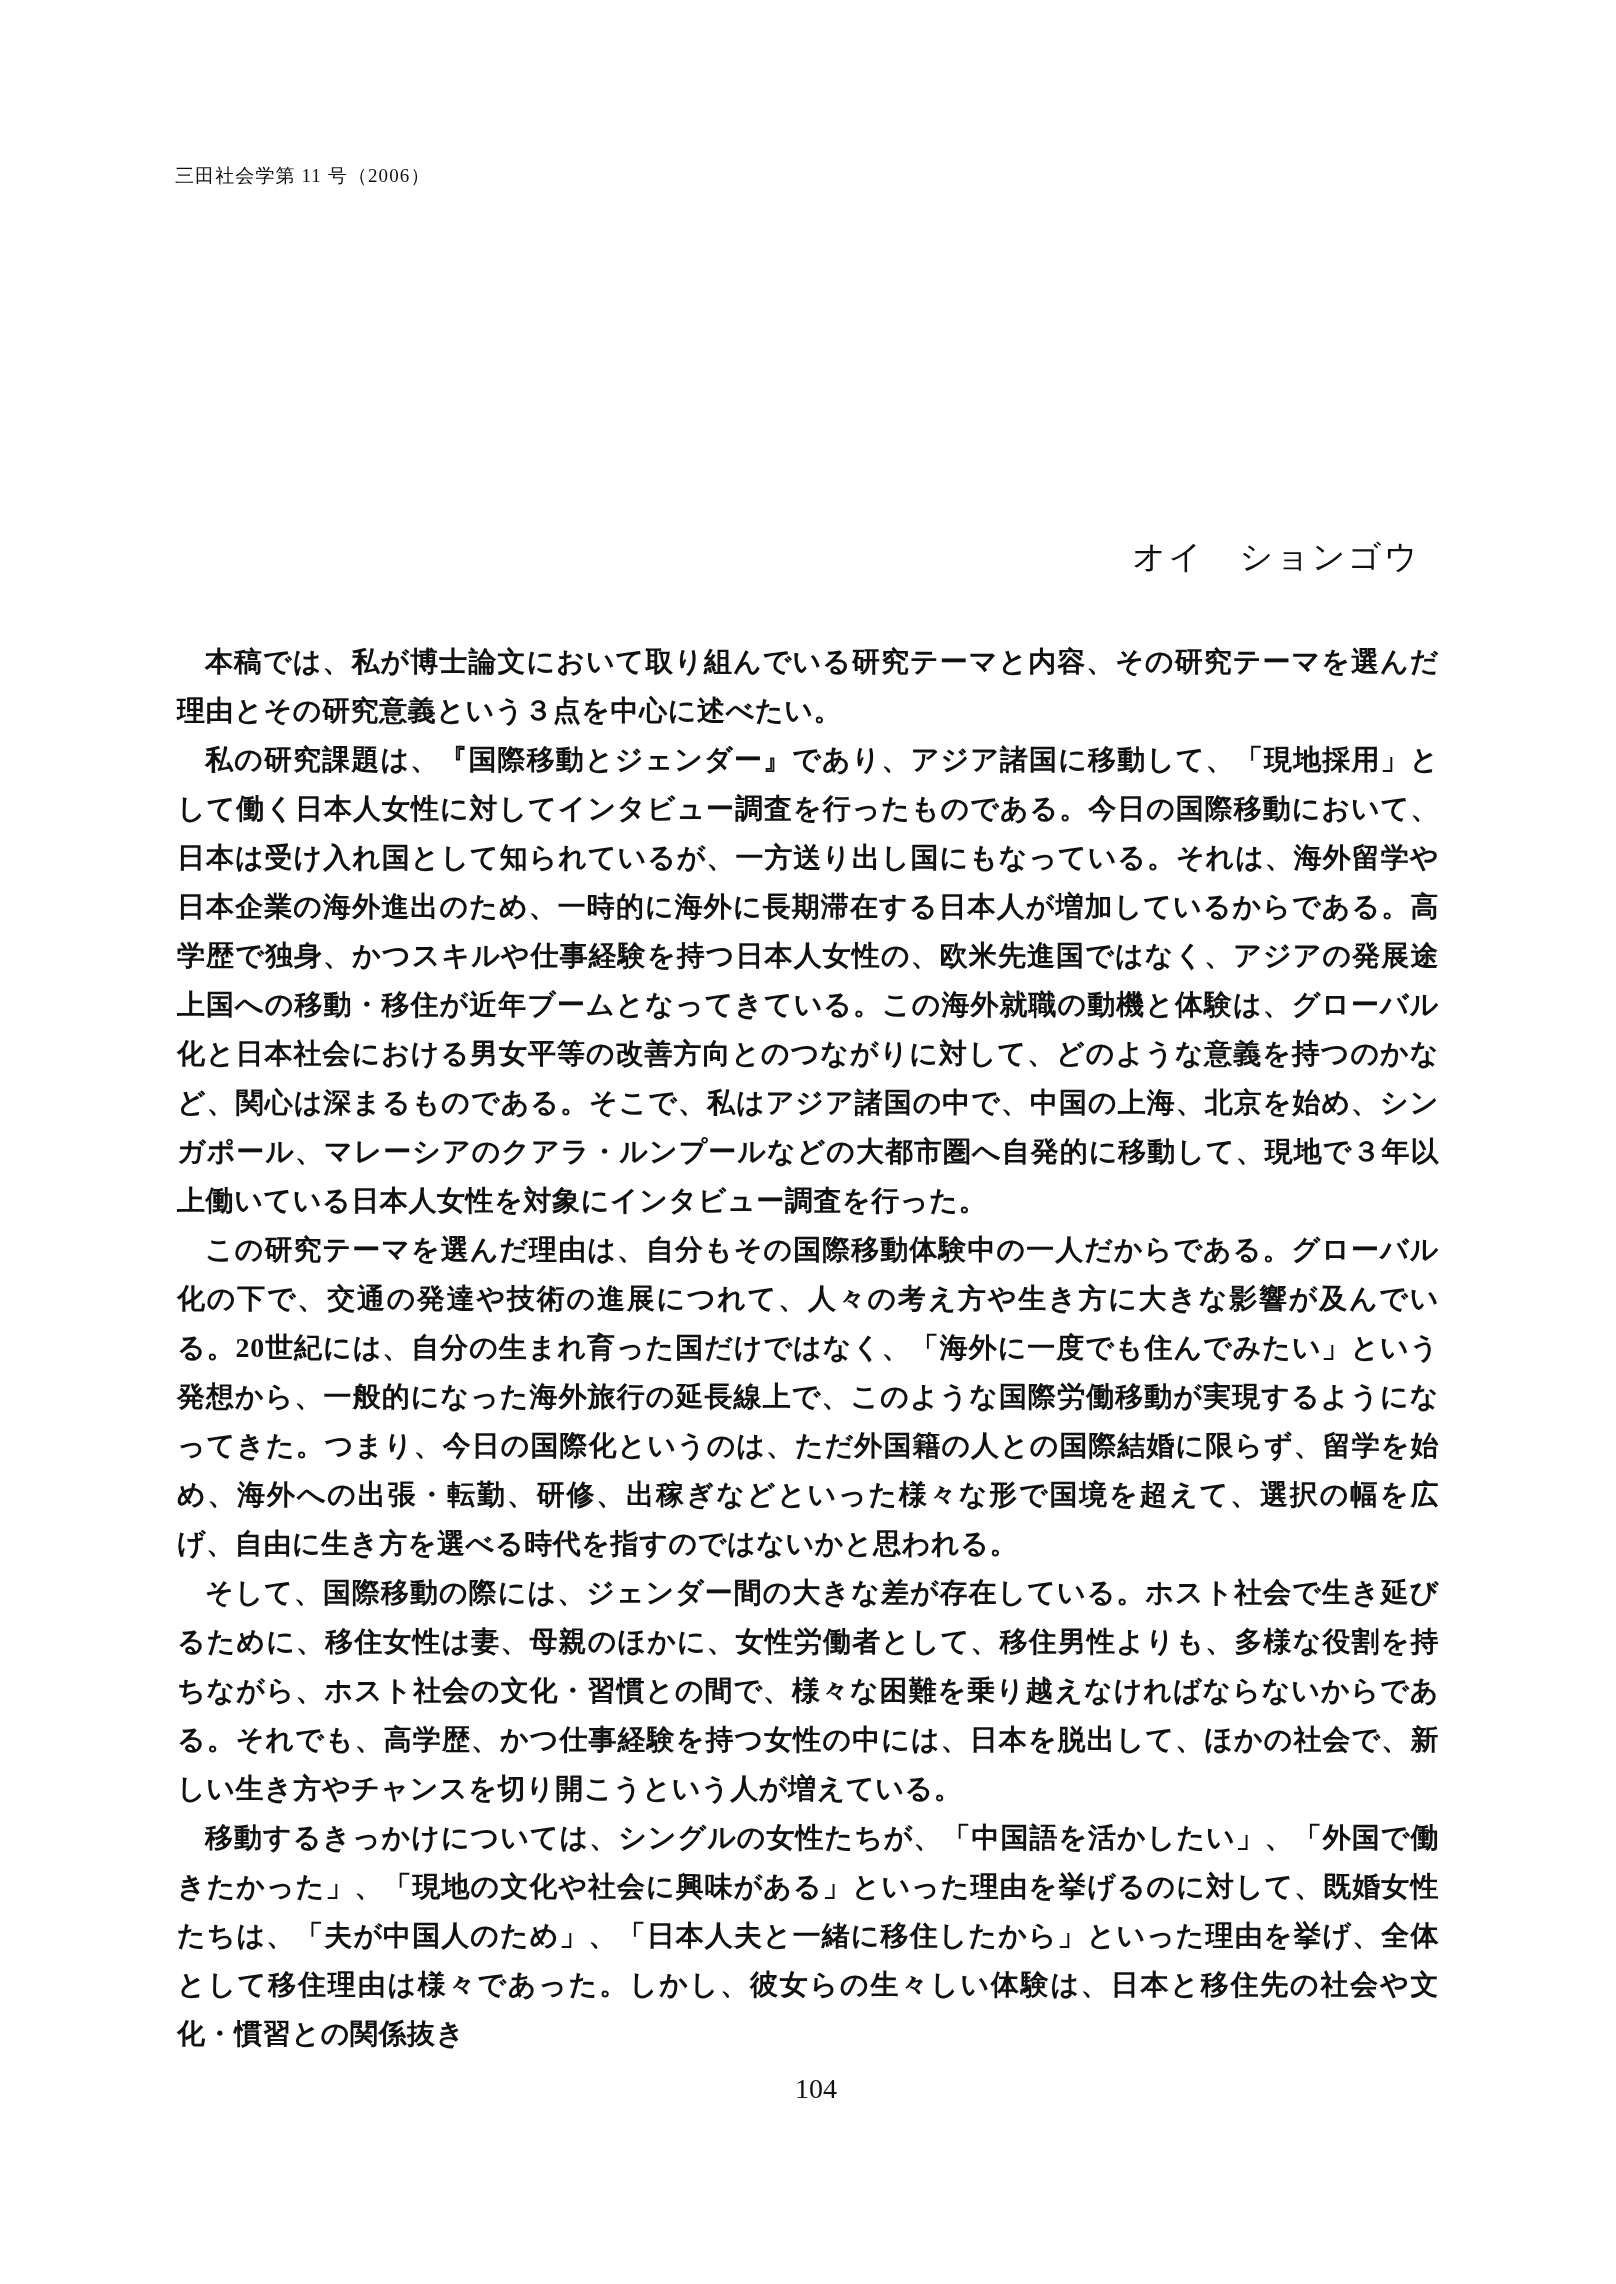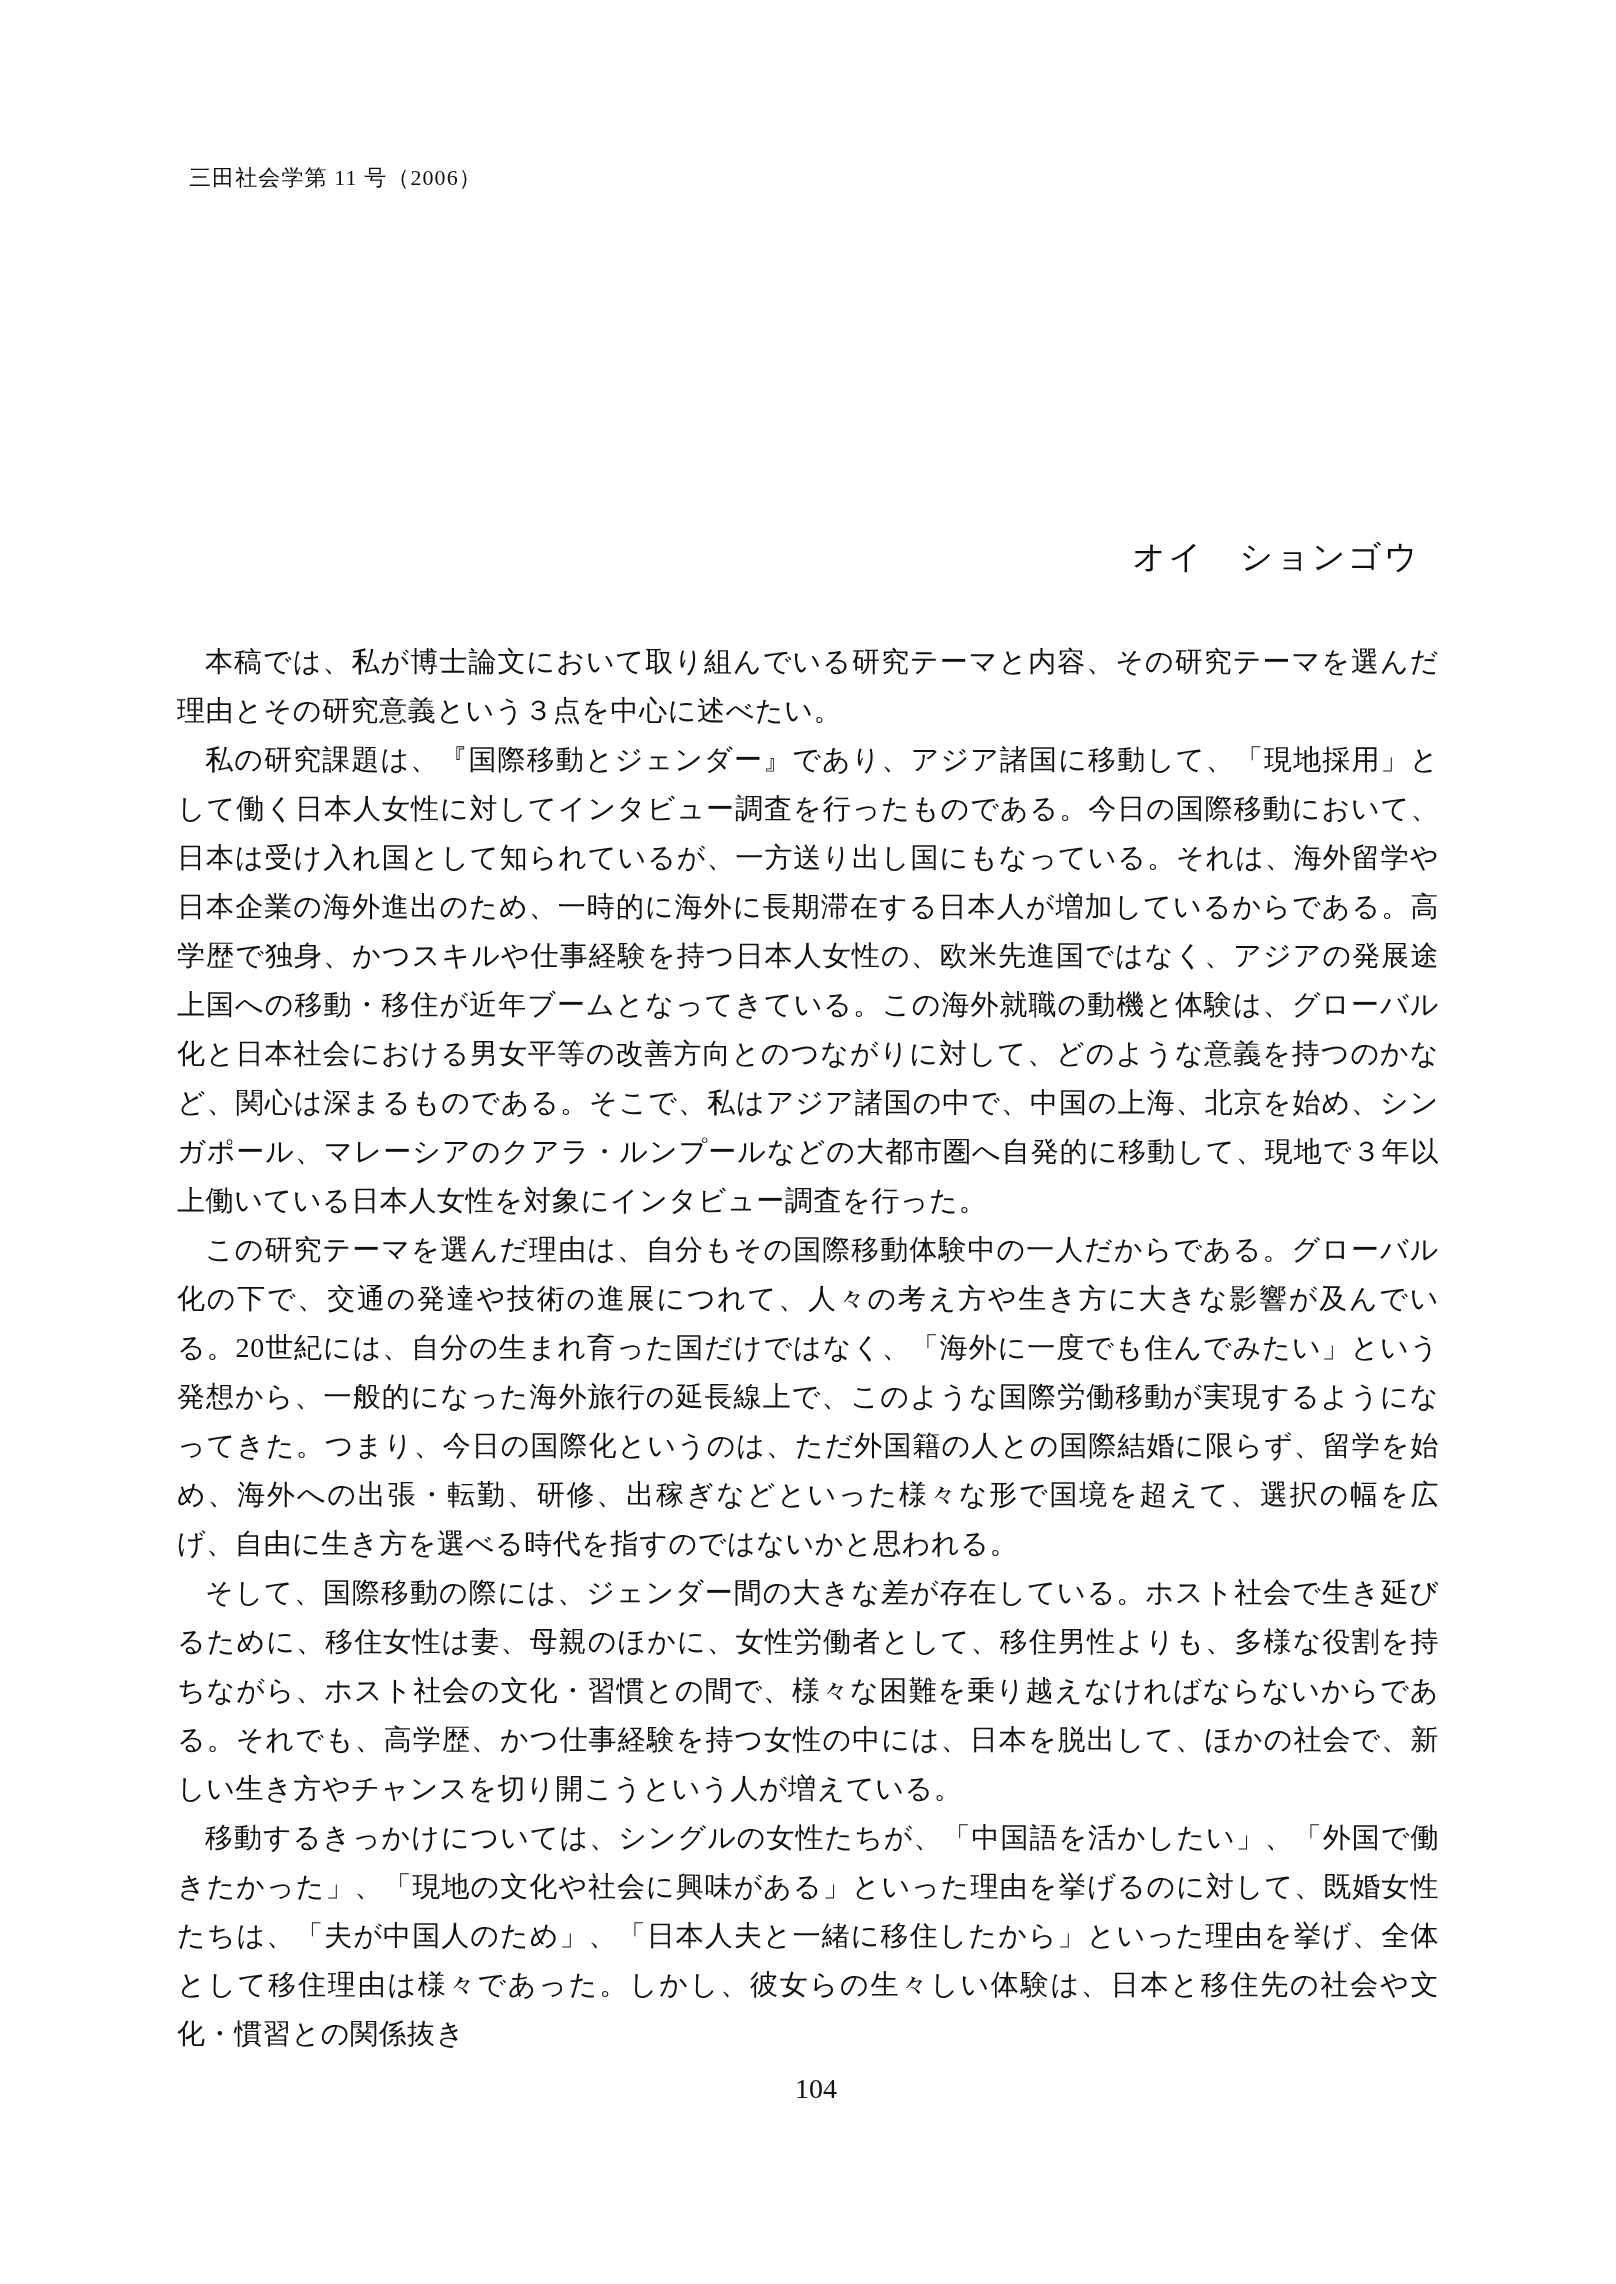--- a/index.html
+++ b/index.html
@@ -12,22 +12,22 @@
     width: 1616px;
     height: 2284px;
     background: #ffffff;
     color: #111111;
     font-family: "Liberation Serif", "DejaVu Serif", serif;
     overflow: hidden;
   }
   .journal-header {
     position: absolute;
     top: 163px;
-    left: 189px;
-    font-size: 22px;
+    left: 175px;
+    font-size: 19px;
     letter-spacing: 1.1px;
     white-space: nowrap;
   }
   .doc-title {
     position: absolute;
     top: 326px;
     left: 0;
     width: 100%;
     text-align: center;
     font-size: 37px;
@@ -56,20 +56,21 @@
   .doc-body {
     position: absolute;
     top: 637px;
     left: 177px;
     right: 177px;
     font-size: 28px;
     line-height: 49px;
     text-align: justify;
     text-justify: inter-character;
     letter-spacing: 0.6px;
+    font-weight: bold;
   }
   .doc-body p {
     margin: 0;
     padding: 0;
     text-indent: 1em;
   }
   .page-number {
     position: absolute;
     top: 2073px;
     left: 8px;

